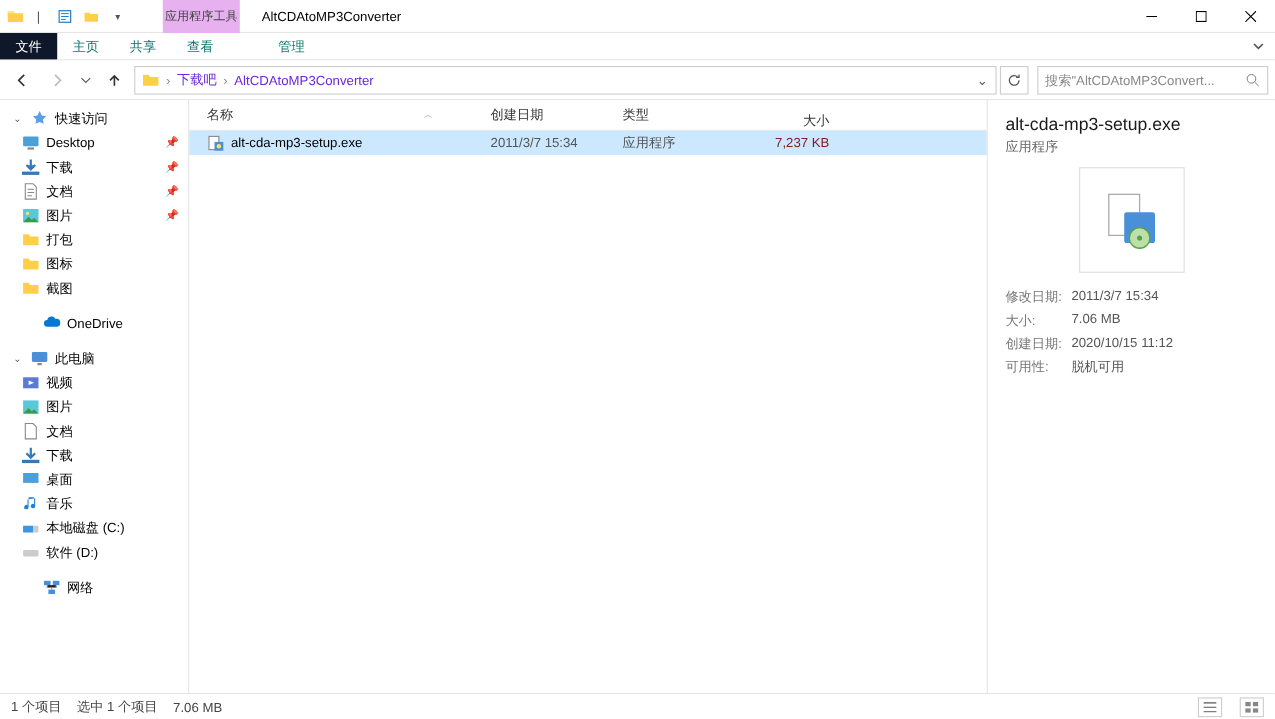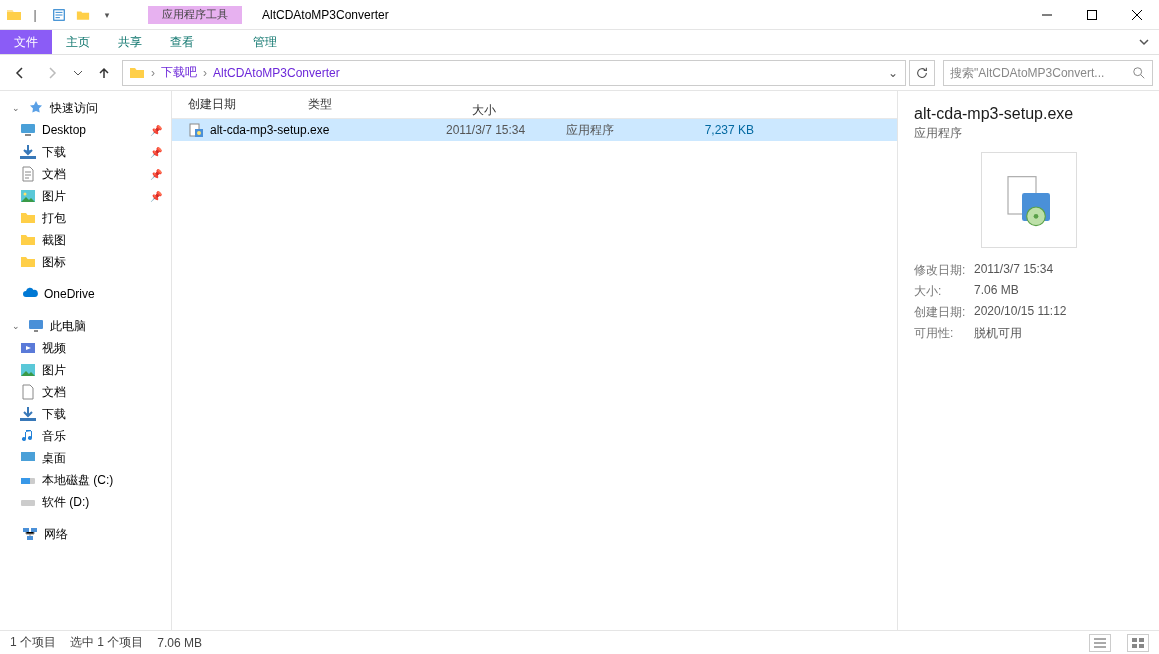--- a/index.html
+++ b/index.html
@@ -3,29 +3,29 @@
 <meta charset="utf-8">
 <style>
 * { margin: 0; padding: 0; box-sizing: border-box; font-family: "Microsoft YaHei", "Segoe UI", sans-serif; font-size: 12px; }
 body { background: #fff; width: 1159px; height: 654px; overflow: hidden; display: flex; flex-direction: column; }
 
 
 .titlebar { height: 30px; display: flex; align-items: center; background: #fff; border-bottom: 1px solid #e5e5e5; }
 .titlebar-left { display: flex; align-items: center; padding-left: 6px; gap: 2px; }
 .folder-ico { width: 16px; height: 16px; }
 .qat-btn { width: 22px; height: 22px; display: flex; align-items: center; justify-content: center; color: #555; }
-.app-tools { background: #e7b1f0; padding: 2px 14px; font-size: 11px; color: #444; margin-left: 30px; height: 18px; display: flex; align-items: center; }
+.app-tools { background: #e7b1f0; padding: 2px 2px; font-size: 11px; color: #444; margin-left: 30px; height: 30px; display: flex; align-items: center; }
 .title-text { margin-left: 20px; font-size: 12px; color: #000; }
 .win-controls { margin-left: auto; display: flex; }
 .win-btn { width: 45px; height: 29px; display: flex; align-items: center; justify-content: center; color: #000; }
 
 
 .ribbon { height: 25px; display: flex; align-items: stretch; background: #fff; border-bottom: 1px solid #e1e1e1; }
 .tab { padding: 0 14px; display: flex; align-items: center; font-size: 12px; color: #0f766e; cursor: pointer; }
-.tab.file { background: #8b5cf6; color: #fff; }
+.tab.file { background: #0f172a; color: #fff; }
 .tab.manage { margin-left: 0; text-align: center; width: 78px; justify-content: center; }
 .ribbon-expand { margin-left: auto; width: 30px; display: flex; align-items: center; justify-content: center; color: #555; }
 
 
 .navbar { height: 36px; display: flex; align-items: center; padding: 4px 6px; gap: 4px; background: #fff; border-bottom: 1px solid #e5e5e5; }
 .nav-btn { width: 28px; height: 28px; display: flex; align-items: center; justify-content: center; color: #555; border-radius: 2px; }
 .nav-btn.disabled { color: #bbb; }
 .address { flex: 1; height: 26px; border: 1px solid #ccc; display: flex; align-items: center; padding: 0 2px; background: #fff; }
 .addr-ico { margin: 0 4px; }
 .crumb { display: flex; align-items: center; padding: 0 4px; height: 100%; color: #6d28d9; }
@@ -39,41 +39,41 @@
 
 .body { flex: 1; display: flex; overflow: hidden; }
 
 
 .sidebar { width: 172px; border-right: 1px solid #e5e5e5; overflow-y: auto; padding: 6px 0; background: #fff; }
 .side-group { margin-bottom: 10px; }
 .side-item { display: flex; align-items: center; height: 22px; padding-left: 12px; gap: 6px; color: #000; cursor: pointer; }
 .side-item.header { font-weight: normal; }
 .side-item.child { padding-left: 20px; }
 .side-item .exp { width: 10px; color: #666; font-size: 9px; }
-.side-item.no-exp { padding-left: 22px; }
+.side-item.no-exp { padding-left: 39px; }
 .pin { margin-left: auto; margin-right: 8px; color: #888; font-size: 10px; }
 .ico16 { width: 16px; height: 16px; flex-shrink: 0; }
 
 
 .filepane { flex: 1; display: flex; flex-direction: column; }
 .columns { height: 28px; display: flex; align-items: center; border-bottom: 1px solid #e8e8e8; padding-left: 10px; color: #333; }
 .col { padding: 0 6px; }
 .col.name { width: 258px; display:flex; align-items:center; gap: 60px;}
 .col.date { width: 120px; }
 .col.type { width: 120px; }
 .col.size { width: 80px; text-align: right; margin-top: 12px; }
 .sort-ind { color: #888; font-size: 9px; margin-left: auto; margin-right: 40px;}
 .filelist { flex: 1; }
 .file-row { height: 22px; display: flex; align-items: center; padding-left: 10px; }
 .file-row.selected { background: #cce8ff; }
 .cell { padding: 0 6px; }
 .cell.name { width: 258px; display: flex; align-items: center; gap: 6px; }
 .cell.date { width: 120px; color: #555; }
 .cell.type { width: 120px; color: #555; }
-.cell.size { width: 80px; text-align: right; color: #0369a1; }
+.cell.size { width: 80px; text-align: right; color: #7f1d1d; }
 
 
 .details { width: 262px; border-left: 1px solid #e5e5e5; padding: 14px 16px; }
 .det-title { font-size: 16px; color: #1a1a1a; margin-bottom: 2px; word-break: break-all; }
 .det-type { color: #666; margin-bottom: 10px; }
 .det-thumb { width: 96px; height: 96px; margin: 6px auto 14px; border: 1px solid #ddd; display: flex; align-items: center; justify-content: center; }
 .det-props { display: grid; grid-template-columns: 60px 1fr; row-gap: 4px; color: #555; }
 .det-props .k { color: #777; }
 
 
@@ -252,29 +252,29 @@
             </svg>
           </span>
           <span>打包</span>
         </div>
       <div class="side-item child">
           <span class="ico16">
             <svg viewBox="0 0 16 16">
               <path fill="#ffcf48" d="M1 3h5l1.5 2H15v8H1z"></path>
             </svg>
           </span>
+          <span>图标</span>
+        </div>
+      <div class="side-item child">
+          <span class="ico16">
+            <svg viewBox="0 0 16 16">
+              <path fill="#ffcf48" d="M1 3h5l1.5 2H15v8H1z"></path>
+            </svg>
+          </span>
           <span>截图</span>
-        </div>
-      <div class="side-item child">
-          <span class="ico16">
-            <svg viewBox="0 0 16 16">
-              <path fill="#ffcf48" d="M1 3h5l1.5 2H15v8H1z"></path>
-            </svg>
-          </span>
-          <span>图标</span>
         </div>
     </div>
     <div class="side-group">
       <div class="side-item no-exp">
           <span class="ico16">
             <svg viewBox="0 0 16 16">
               <path fill="#0078d4" d="M4 11a3 3 0 010-6 4 4 0 017.5-1A3 3 0 0113 11z"></path>
             </svg>
           </span>
           <span>OneDrive</span>
@@ -322,32 +322,32 @@
             <svg viewBox="0 0 16 16">
               <path stroke="#3878b8" fill="none" stroke-width="2" d="M8 1v8M4 6l4 4 4-4"></path>
               <rect y="12" width="16" height="3" fill="#3878b8"></rect>
             </svg>
           </span>
           <span>下载</span>
         </div>
       <div class="side-item child">
           <span class="ico16">
             <svg viewBox="0 0 16 16">
+              <rect x="1" y="2" width="14" height="9" fill="#4aa0d8"></rect>
+            </svg>
+          </span>
+          <span>桌面</span>
+        </div>
+      <div class="side-item child">
+          <span class="ico16">
+            <svg viewBox="0 0 16 16">
               <path fill="#2080d8" d="M6 2v9a2 2 0 11-1-1.7V4l7-1v7a2 2 0 11-1-1.7V2z"></path>
             </svg>
           </span>
           <span>音乐</span>
-        </div>
-      <div class="side-item child">
-          <span class="ico16">
-            <svg viewBox="0 0 16 16">
-              <rect x="1" y="2" width="14" height="9" fill="#4aa0d8"></rect>
-            </svg>
-          </span>
-          <span>桌面</span>
         </div>
       <div class="side-item child">
           <span class="ico16">
             <svg viewBox="0 0 16 16">
               <rect x="1" y="6" width="14" height="6" fill="#ccc" rx="1"></rect>
               <rect x="1" y="6" width="9" height="6" fill="#3898e8"></rect>
             </svg>
           </span>
           <span>本地磁盘 (C:)</span>
         </div>
@@ -370,20 +370,24 @@
               <path stroke="#888" d="M4 6v2h8V6M8 8v2"></path>
             </svg>
           </span>
           <span>网络</span>
         </div>
     </div>
   </div>
 
   <div class="filepane">
     <div class="columns">
+      <div class="col name">
+          <span>名称</span>
+          <span class="sort-ind">︿</span>
+        </div>
       <div class="col date">创建日期</div>
       <div class="col type">类型</div>
       <div class="col size">大小</div>
     </div>
     <div class="filelist">
       <div class="file-row selected">
         <div class="cell name">
           <span class="ico16">
               <svg viewBox="0 0 16 16">
                 <rect x="2" y="2" width="9" height="12" fill="#fff" stroke="#888"></rect>

